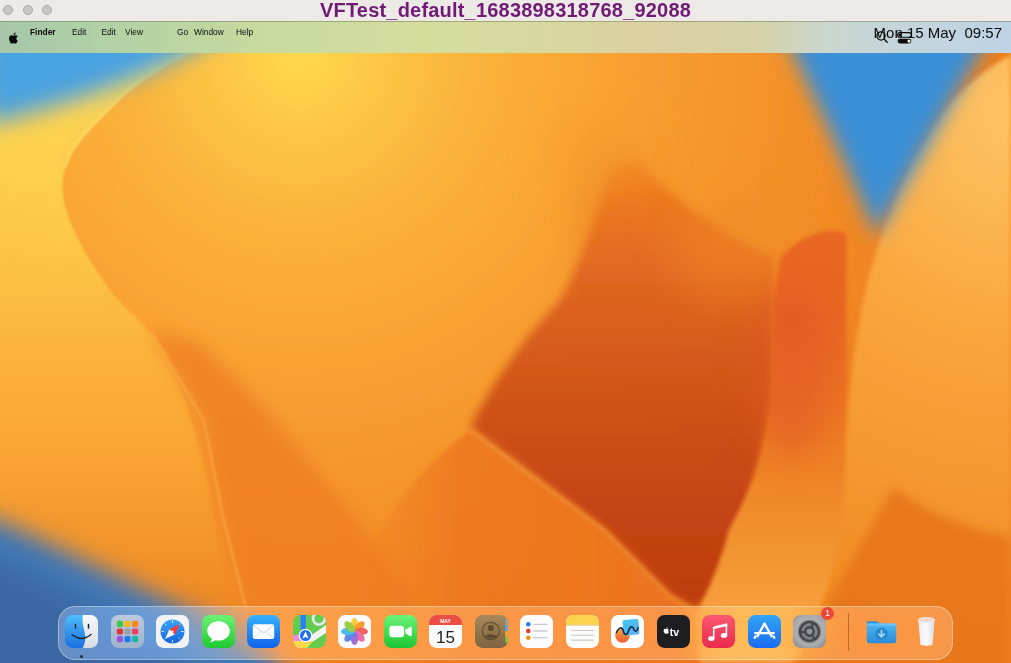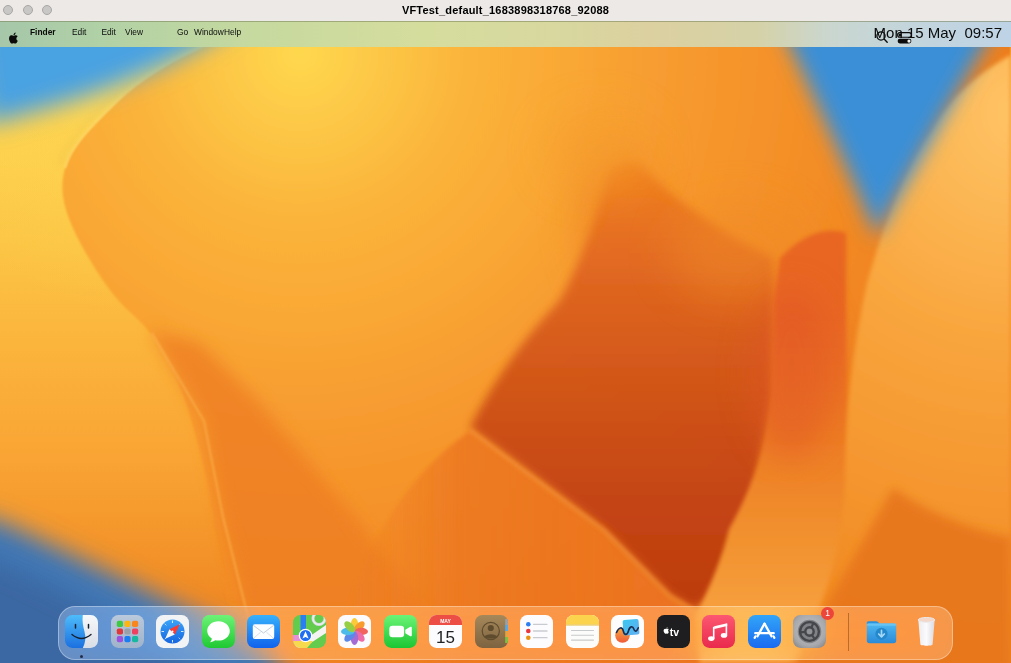--- a/index.html
+++ b/index.html
@@ -4,24 +4,24 @@
 <style>
   html,body{margin:0;padding:0;width:1011px;height:663px;overflow:hidden;
     font-family:"Liberation Sans", sans-serif;}
   #stage{position:relative;width:1011px;height:663px;background:#f8992f;}
   
   #titlebar{position:absolute;left:0;top:0;width:1011px;height:21px;
     background:#ece9e6;}
   .tcirc{position:absolute;top:5px;width:10px;height:10px;border-radius:50%;
     background:#c9c7c5;border:1px solid #a9a7a5;box-sizing:border-box;}
   #ttitle{position:absolute;top:0;left:0;width:1011px;height:21px;
-    text-align:center;line-height:21px;font-weight:bold;font-size:11px;
-    color:#000000;letter-spacing:0.2px;}
+    text-align:center;line-height:21px;font-weight:bold;font-size:20px;
+    color:#701a75;letter-spacing:0.2px;}
   
-  #menubar{position:absolute;left:0;top:21px;width:1011px;height:26px;
+  #menubar{position:absolute;left:0;top:21px;width:1011px;height:32px;
     background:linear-gradient(90deg,#a6c7a9 0%,#afd0a6 9%,#c6d99f 25%,
       #d5dd9d 42%,#d8d79f 56%,#dcd0a0 64%,#d5d2a8 75%,#cad6cf 82%,
       #c3d5dc 90%,#bed3e6 100%);
     border-top:1px solid rgba(120,130,90,0.55);box-sizing:border-box;}
   .mitem{position:absolute;top:0;height:22px;line-height:21px;font-size:8.4px;
     color:#0b0b0b;}
   .mbold{font-weight:bold;}
   #mclock{position:absolute;top:0;height:22px;line-height:21px;font-size:15px;
     color:#0b0b0b;right:9px;}
   
@@ -158,21 +158,21 @@
   <div id="menubar">
     <svg class="mitem" style="left:7.5px;top:5px;" width="10.5" height="13" viewBox="0 0 12 14">
       <path fill="#0b0b0b" d="M9.7 7.4c0-1.6 1.3-2.4 1.4-2.4C10.4 3.9 9.2 3.8 8.8 3.8c-1 -.1-1.9.6-2.4.6-.5 0-1.3-.6-2.1-.6-1.1 0-2.1.6-2.6 1.6-1.1 1.9-.3 4.8.8 6.4.5.8 1.1 1.6 1.9 1.6.8 0 1.1-.5 2-.5.9 0 1.2.5 2 .5.8 0 1.4-.8 1.9-1.6.6-.9.8-1.7.8-1.8 0 0-1.6-.6-1.6-2.4zM8.1 2.7c.4-.5.7-1.2.6-1.9-.6 0-1.4.4-1.8 1-.4.5-.7 1.2-.6 1.9.7 0 1.4-.4 1.8-1z"></path>
     </svg>
     <span class="mitem mbold" style="left:30px;">Finder</span>
     <span class="mitem" style="left:72px;">Edit</span>
     <span class="mitem" style="left:101.5px;">Edit</span>
     <span class="mitem" style="left:125px;">View</span>
     <span class="mitem" style="left:177px;">Go</span>
     <span class="mitem" style="left:194px;">Window</span>
-    <span class="mitem" style="left:224px;text-align:center;">Help</span>
+    <span class="mitem" style="left:236px;text-align:center;">Help</span>
     <svg class="mitem" style="left:875px;top:4px;" width="14" height="14" viewBox="0 0 14 14">
       <circle cx="6" cy="6" r="4.1" fill="none" stroke="#0b0b0b" stroke-width="1.3"></circle>
       <line x1="9.1" y1="9.1" x2="12.2" y2="12.2" stroke="#0b0b0b" stroke-width="1.4" stroke-linecap="round"></line>
     </svg>
     <svg class="mitem" style="left:897px;top:5px;" width="15" height="12" viewBox="0 0 15 12">
       <rect x="0.6" y="0.6" width="13.8" height="4.6" rx="2.3" fill="none" stroke="#0b0b0b" stroke-width="1.1"></rect>
       <circle cx="3" cy="2.9" r="1.5" fill="#0b0b0b"></circle>
       <rect x="0.6" y="6.8" width="13.8" height="4.6" rx="2.3" fill="#0b0b0b"></rect>
       <circle cx="12" cy="9.1" r="1.6" fill="#f2f2ee"></circle>
     </svg>

